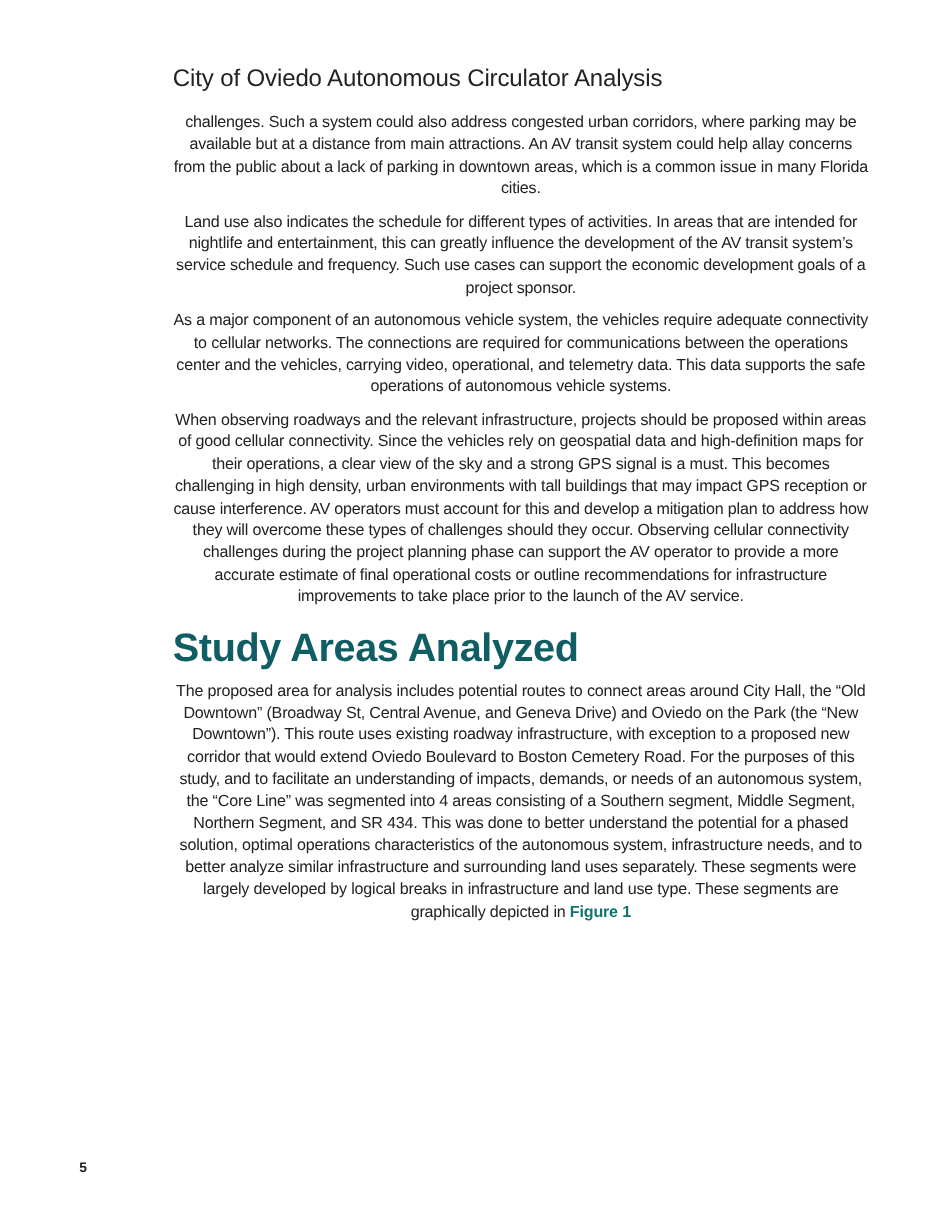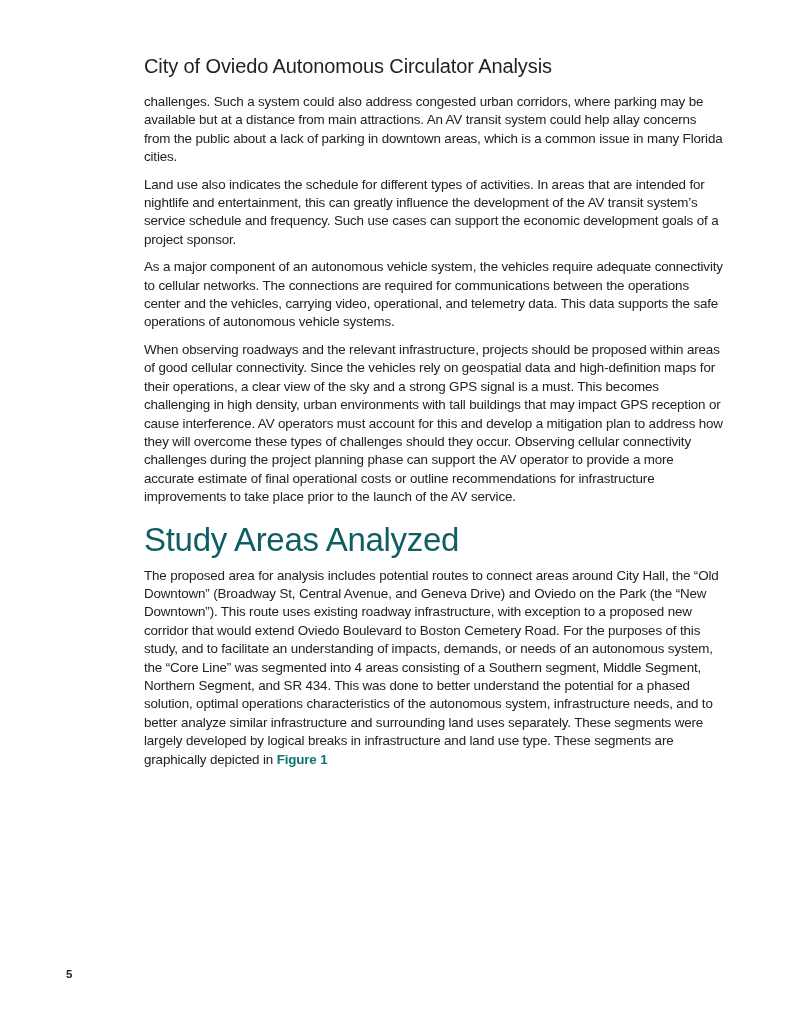--- a/index.html
+++ b/index.html
@@ -28,33 +28,34 @@
       left: 144px;
       top: 93px;
       width: 580px;
     }
     p.body {
       margin: 0 0 9px 0;
       font-size: 13.4px;
       line-height: 18.4px;
       letter-spacing: -0.15px;
       color: #222;
+      text-align: center;
     }
     h2.subhead {
       margin: 16px 0 8px 0;
       font-size: 18.5px;
       font-weight: bold;
       color: #1e73be;
       letter-spacing: -0.2px;
       line-height: 24px;
     }
     h1.section {
       margin: 12px 0 6px 0;
       font-size: 33px;
-      font-weight: normal;
+      font-weight: bold;
       color: #0f5e63;
       letter-spacing: -0.3px;
       line-height: 42px;
     }
     .bold {
       font-weight: bold;
       color: #0f766e;
     }
     .page-number {
       position: absolute;

